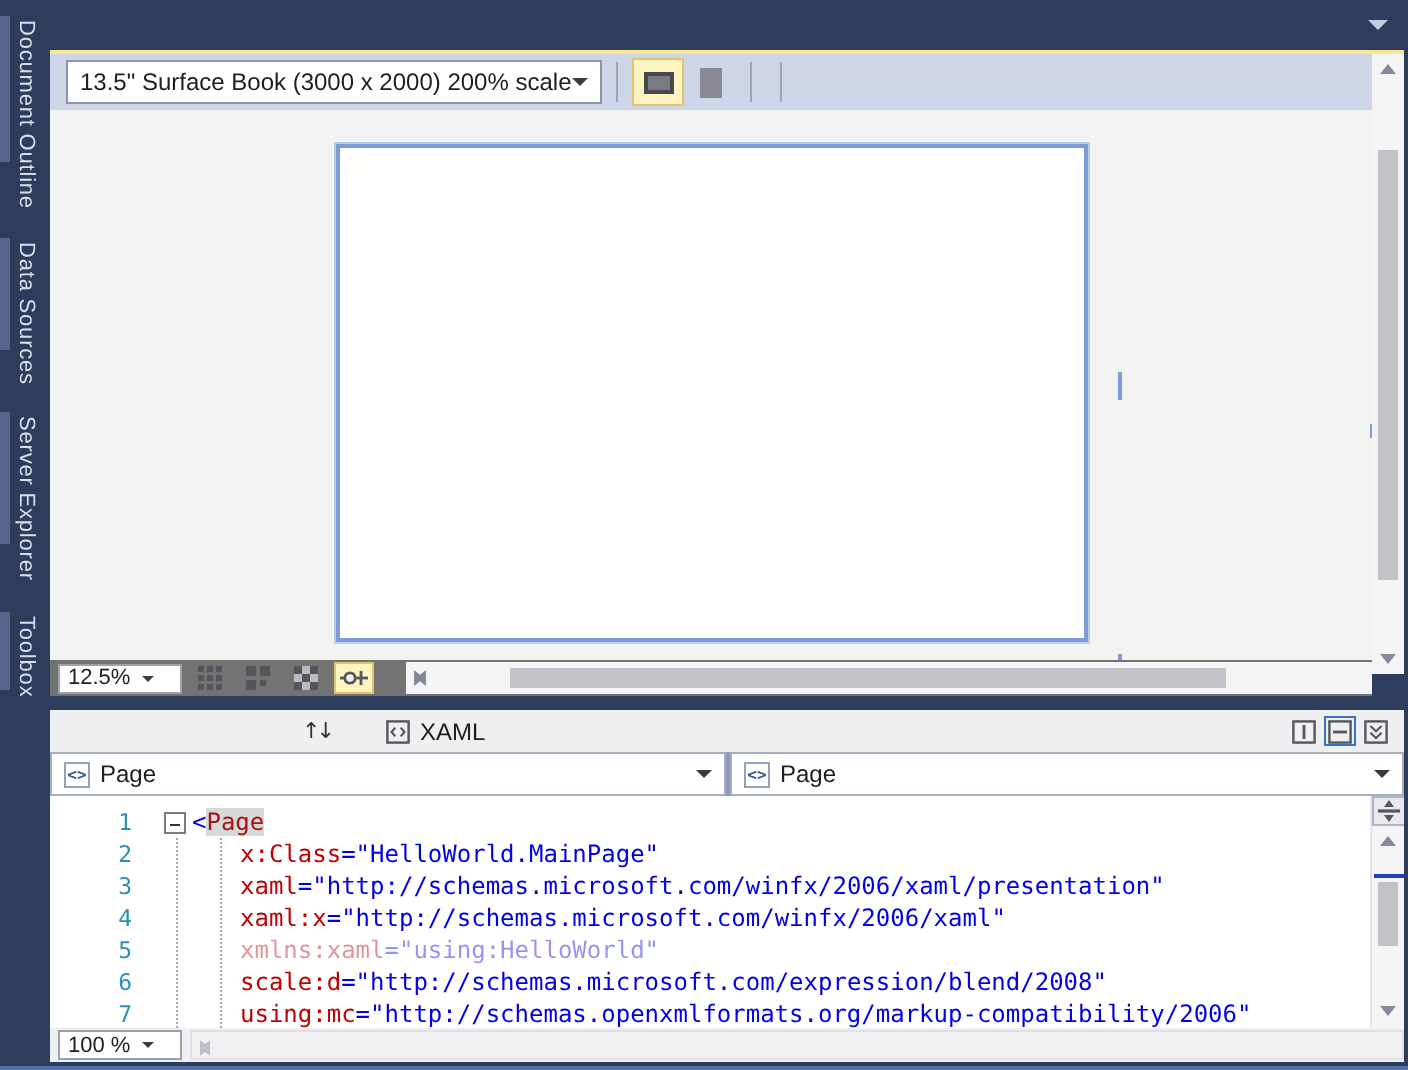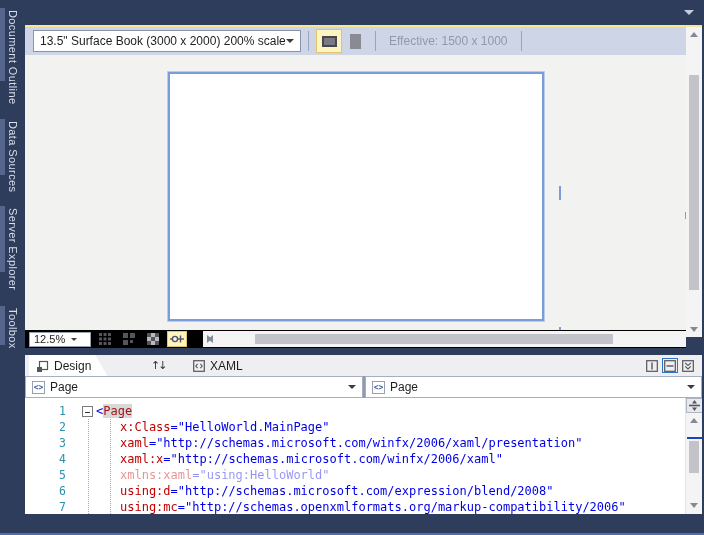--- a/index.html
+++ b/index.html
@@ -64,21 +64,21 @@
   
   .sb-track-v{position:absolute;background:#F4F4F5;}
   #design-vscroll{left:686px;top:27px;width:16px;height:310px;}
   .sb-arrow{position:absolute;left:4px;width:0;height:0;border-left:4px solid transparent;border-right:4px solid transparent;cursor:pointer;}
   .sb-arrow.up{border-bottom:5px solid #838999;}
   .sb-arrow.down{border-top:5px solid #838999;}
   .sb-arrow.left{border-top:4px solid transparent;border-bottom:4px solid transparent;border-right:5px solid #838999;border-left:none;cursor:pointer;}
   .sb-arrow.right{border-top:4px solid transparent;border-bottom:4px solid transparent;border-left:5px solid #838999;border-right:none;cursor:pointer;}
   .sb-thumb{position:absolute;background:#C2C3C9;cursor:grab;}
   
-  #zoom-bar{position:absolute;left:25px;top:330px;width:661px;height:18px;background:#000000;display:flex;align-items:center;padding-left:4px;}
+  #zoom-bar{position:absolute;left:25px;top:330px;width:661px;height:18px;background:#737373;display:flex;align-items:center;padding-left:4px;}
   .mini-select{height:15px;background:#FFF;border:1px solid #9AA0AE;display:flex;align-items:center;padding:0 4px;cursor:pointer;}
   .mini-select .sel-label{font-size:11px;color:#1E1E1E;margin-right:6px;}
   .mini-select .dd-arrow{border-left-width:3.5px;border-right-width:3.5px;border-top-width:3.5px;}
   #design-zoom-select{width:62px;}
   .zb-btn{width:20px;height:16px;display:flex;align-items:center;justify-content:center;margin-left:4px;cursor:pointer;border:1px solid transparent;}
   .zb-btn.selected{background:#FDF4BF;border-color:#E0C56E;}
   #design-hscroll{position:relative;flex:1;height:16px;margin-left:16px;background:#F4F4F5;}
   
   #split-bar{position:absolute;left:25px;top:355px;width:677px;height:21px;background:#EFEFF2;}
   #design-view-tab{
@@ -169,21 +169,20 @@
       <span class="dd-arrow"></span>
     </div>
     <div class="tb-sep"></div>
     <div class="orient-btn selected">
       <span class="orient-landscape-glyph"></span>
     </div>
     <div class="orient-btn">
       <span class="orient-portrait-glyph"></span>
     </div>
     <div class="tb-sep"></div>
-    <span id="effective-label">Effective: 1500 x 1000</span>
     <div class="tb-sep"></div>
   </div>
 
   <div id="design-surface">
     <div id="artboard">
       <div class="sel-handle" id="handle-right"></div>
 
     </div>
     <div id="tick-right"></div>
     <div id="tick-bottom"></div>
@@ -251,27 +250,20 @@
       </svg>
     </div>
     <div id="design-hscroll">
       <div class="sb-arrow left" style="position:absolute;left:5px;top:4px;"></div>
       <div class="sb-thumb" style="left:52px;top:3px;height:10px;width:358px;"></div>
       <div class="sb-arrow right" style="position:absolute;right:5px;top:4px;"></div>
     </div>
   </div>
 
   <div id="split-bar">
-    <div id="design-view-tab">
-      <svg width="12" height="12" viewBox="0 0 12 12">
-        <rect x="2.5" y="1.5" width="8" height="8" fill="none" stroke="#55555C" stroke-width="1.2"></rect>
-        <rect x="0" y="7" width="5" height="5" fill="#55555C"></rect>
-      </svg>
-      <span class="view-tab-label">Design</span>
-    </div>
     <div id="swap-views-btn">
       <span class="swap-glyph">↑↓</span>
     </div>
     <div id="xaml-view-tab">
       <svg width="12" height="12" viewBox="0 0 12 12">
         <rect x="0.7" y="0.7" width="10.6" height="10.6" fill="none" stroke="#55555C" stroke-width="1.2"></rect>
         <path d="M4.6,3.8 L2.8,6 L4.6,8.2 M7.4,3.8 L9.2,6 L7.4,8.2" fill="none" stroke="#55555C" stroke-width="1.1"></path>
       </svg>
       <span class="view-tab-label">XAML</span>
     </div>
@@ -308,35 +300,45 @@
     </div>
   </div>
 
   <div id="code-editor">
     <div id="code-lines">
         <div class="code-row"><span class="ln">1</span><span class="fold-box"><i></i></span><span class="code-text"><span class="tk-delim">&lt;</span><span class="tk-elem-hl">Page</span></span></div>
         <div class="code-row indented"><span class="ln">2</span><span class="code-text"><span class="tk-attr">x:Class</span><span class="tk-val">="HelloWorld.MainPage"</span></span></div>
         <div class="code-row indented"><span class="ln">3</span><span class="code-text"><span class="tk-attr">xaml</span><span class="tk-val">="http://schemas.microsoft.com/winfx/2006/xaml/presentation"</span></span></div>
         <div class="code-row indented"><span class="ln">4</span><span class="code-text"><span class="tk-attr">xaml:x</span><span class="tk-val">="http://schemas.microsoft.com/winfx/2006/xaml"</span></span></div>
         <div class="code-row indented"><span class="ln">5</span><span class="code-text"><span class="tk-attr-dim">xmlns:xaml</span><span class="tk-val-dim">="using:HelloWorld"</span></span></div>
-        <div class="code-row indented"><span class="ln">6</span><span class="code-text"><span class="tk-attr">using:d</span><span class="tk-val">="http://schemas.microsoft.com/expression/blend/2008"</span></span></div>
+        <div class="code-row indented"><span class="ln">6</span><span class="code-text"><span class="tk-attr">scale:d</span><span class="tk-val">="http://schemas.microsoft.com/expression/blend/2008"</span></span></div>
         <div class="code-row indented"><span class="ln">7</span><span class="code-text"><span class="tk-attr">using:mc</span><span class="tk-val">="http://schemas.openxmlformats.org/markup-compatibility/2006"</span></span></div>
       </div>
     <div class="guide" id="fold-guide"></div>
     <div class="guide" id="indent-guide"></div>
     <div id="editor-vscroll">
       <div id="editor-splitter">
         <svg width="13" height="11" viewBox="0 0 13 11">
           <line x1="1" y1="5.5" x2="12" y2="5.5" stroke="#55555C" stroke-width="1.6"></line>
           <path d="M6.5,0 L9,3.5 L4,3.5 Z" fill="#55555C"></path>
           <path d="M6.5,11 L9,7.5 L4,7.5 Z" fill="#55555C"></path>
         </svg>
       </div>
       <div class="sb-arrow up" style="top:20px;"></div>
       <div id="editor-marker"></div>
       <div class="sb-thumb" style="left:3px;top:43px;width:10px;height:32px;"></div>
       <div class="sb-arrow down" style="bottom:6px;"></div>
     </div>
   </div>
 
+  <div id="editor-bottom">
+    <div class="mini-select" id="editor-zoom-select">
+      <span class="sel-label">100 %</span>
+      <span class="dd-arrow"></span>
+    </div>
+    <div id="editor-hscroll">
+      <div class="sb-arrow left" style="position:absolute;left:4px;top:3.5px;"></div>
+      <div class="sb-arrow right" style="position:absolute;right:4px;top:3.5px;"></div>
+    </div>
+  </div>
 
   <div id="bottom-frame"></div>
 </div>
 
 </body></html>

